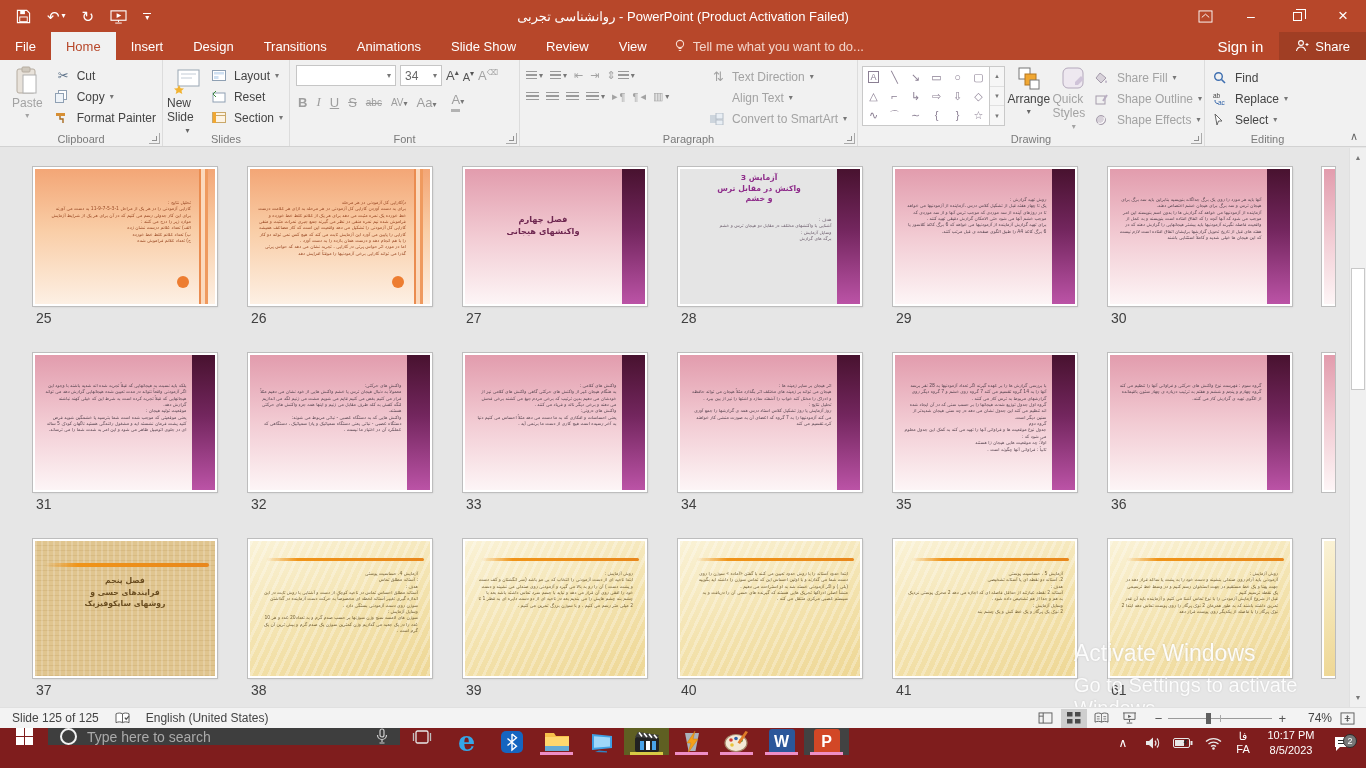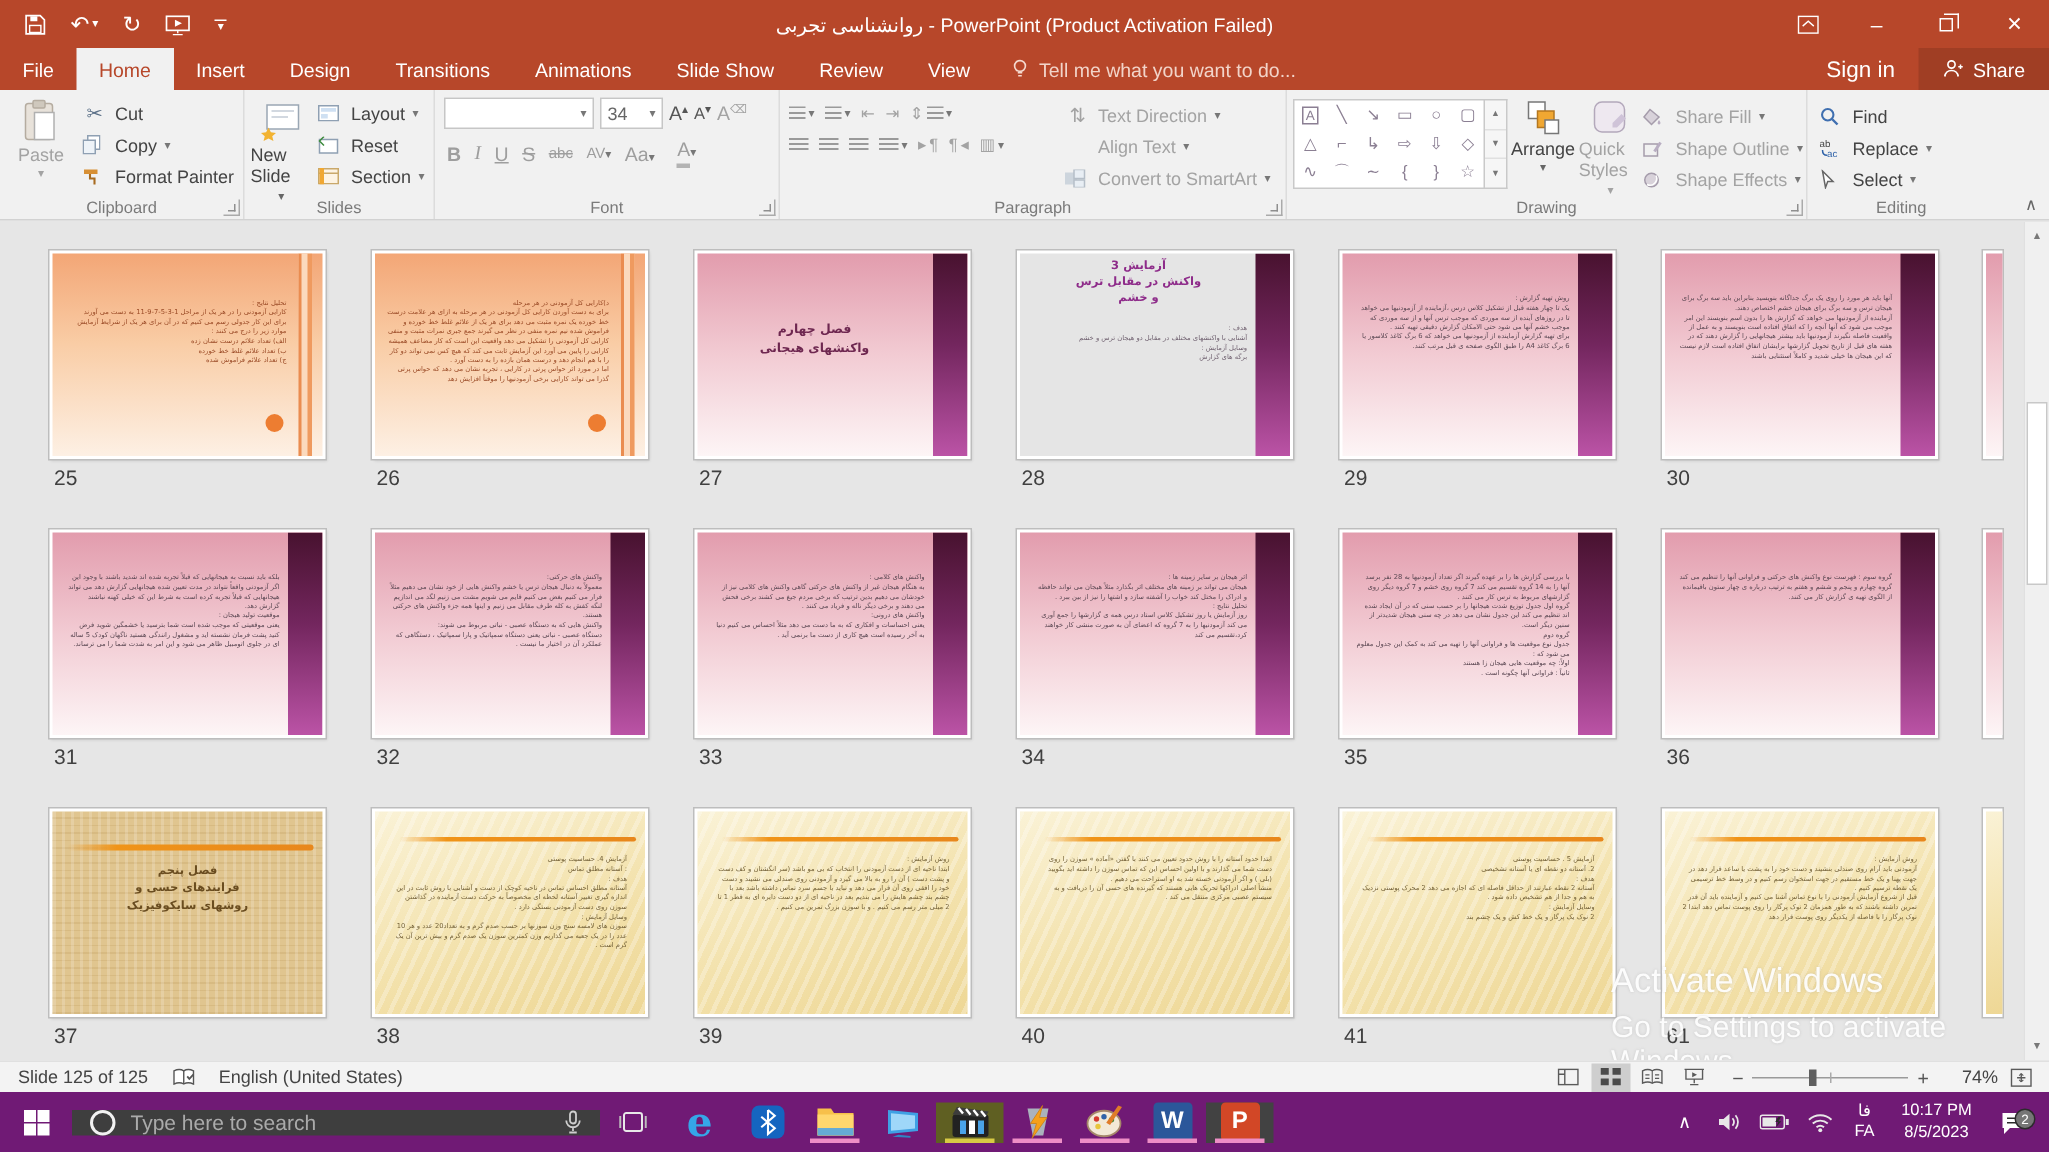--- a/index.html
+++ b/index.html
@@ -113,21 +113,21 @@
   .viewbtn{width:26px;height:19px;display:flex;align-items:center;justify-content:center}
   .viewbtn.active{background:#cecece}
   .zoomctl{display:flex;align-items:center;gap:6px;margin-left:10px}
   .ztrack{width:104px;height:1px;background:#9a9a9a;position:relative}
   .ztick{position:absolute;left:50%;top:-3px;width:1px;height:7px;background:#aaa}
   .zthumb{position:absolute;left:36%;top:-5px;width:5px;height:11px;background:#5f5f5f}
   .zpct{width:34px;text-align:right;margin-left:6px}
   .zsign{font-size:13px;color:#555}
 
   
-  #taskbar{position:absolute;top:728px;left:0;right:0;height:40px;background:#701a75;display:flex;align-items:center;color:#fff}
+  #taskbar{position:absolute;top:728px;left:0;right:0;height:40px;background:#7f1d1d;display:flex;align-items:flex-start;color:#fff}
   .tstart{width:48px;display:flex;align-items:center;justify-content:center}
   .winlogo{width:17px;height:17px;display:grid;grid-template-columns:8px 8px;grid-template-rows:8px 8px;gap:1px}
   .winlogo span{background:#fff}
   .searchbox{width:352px;background:#3e3e3e;display:flex;align-items:center;gap:10px;padding:0 12px;font-size:14px;color:#aaa}
   .cortana{width:17px;height:17px;border:2px solid #f2f2f2;border-radius:50%;flex:none}
   .mic{margin-left:auto}
   .taskview{width:44px;display:flex;align-items:center;justify-content:center}
   .apps{display:flex}
   .appbtn{width:45px;display:flex;align-items:center;justify-content:center;position:relative}
   .appbtn.active{background:#424242}

